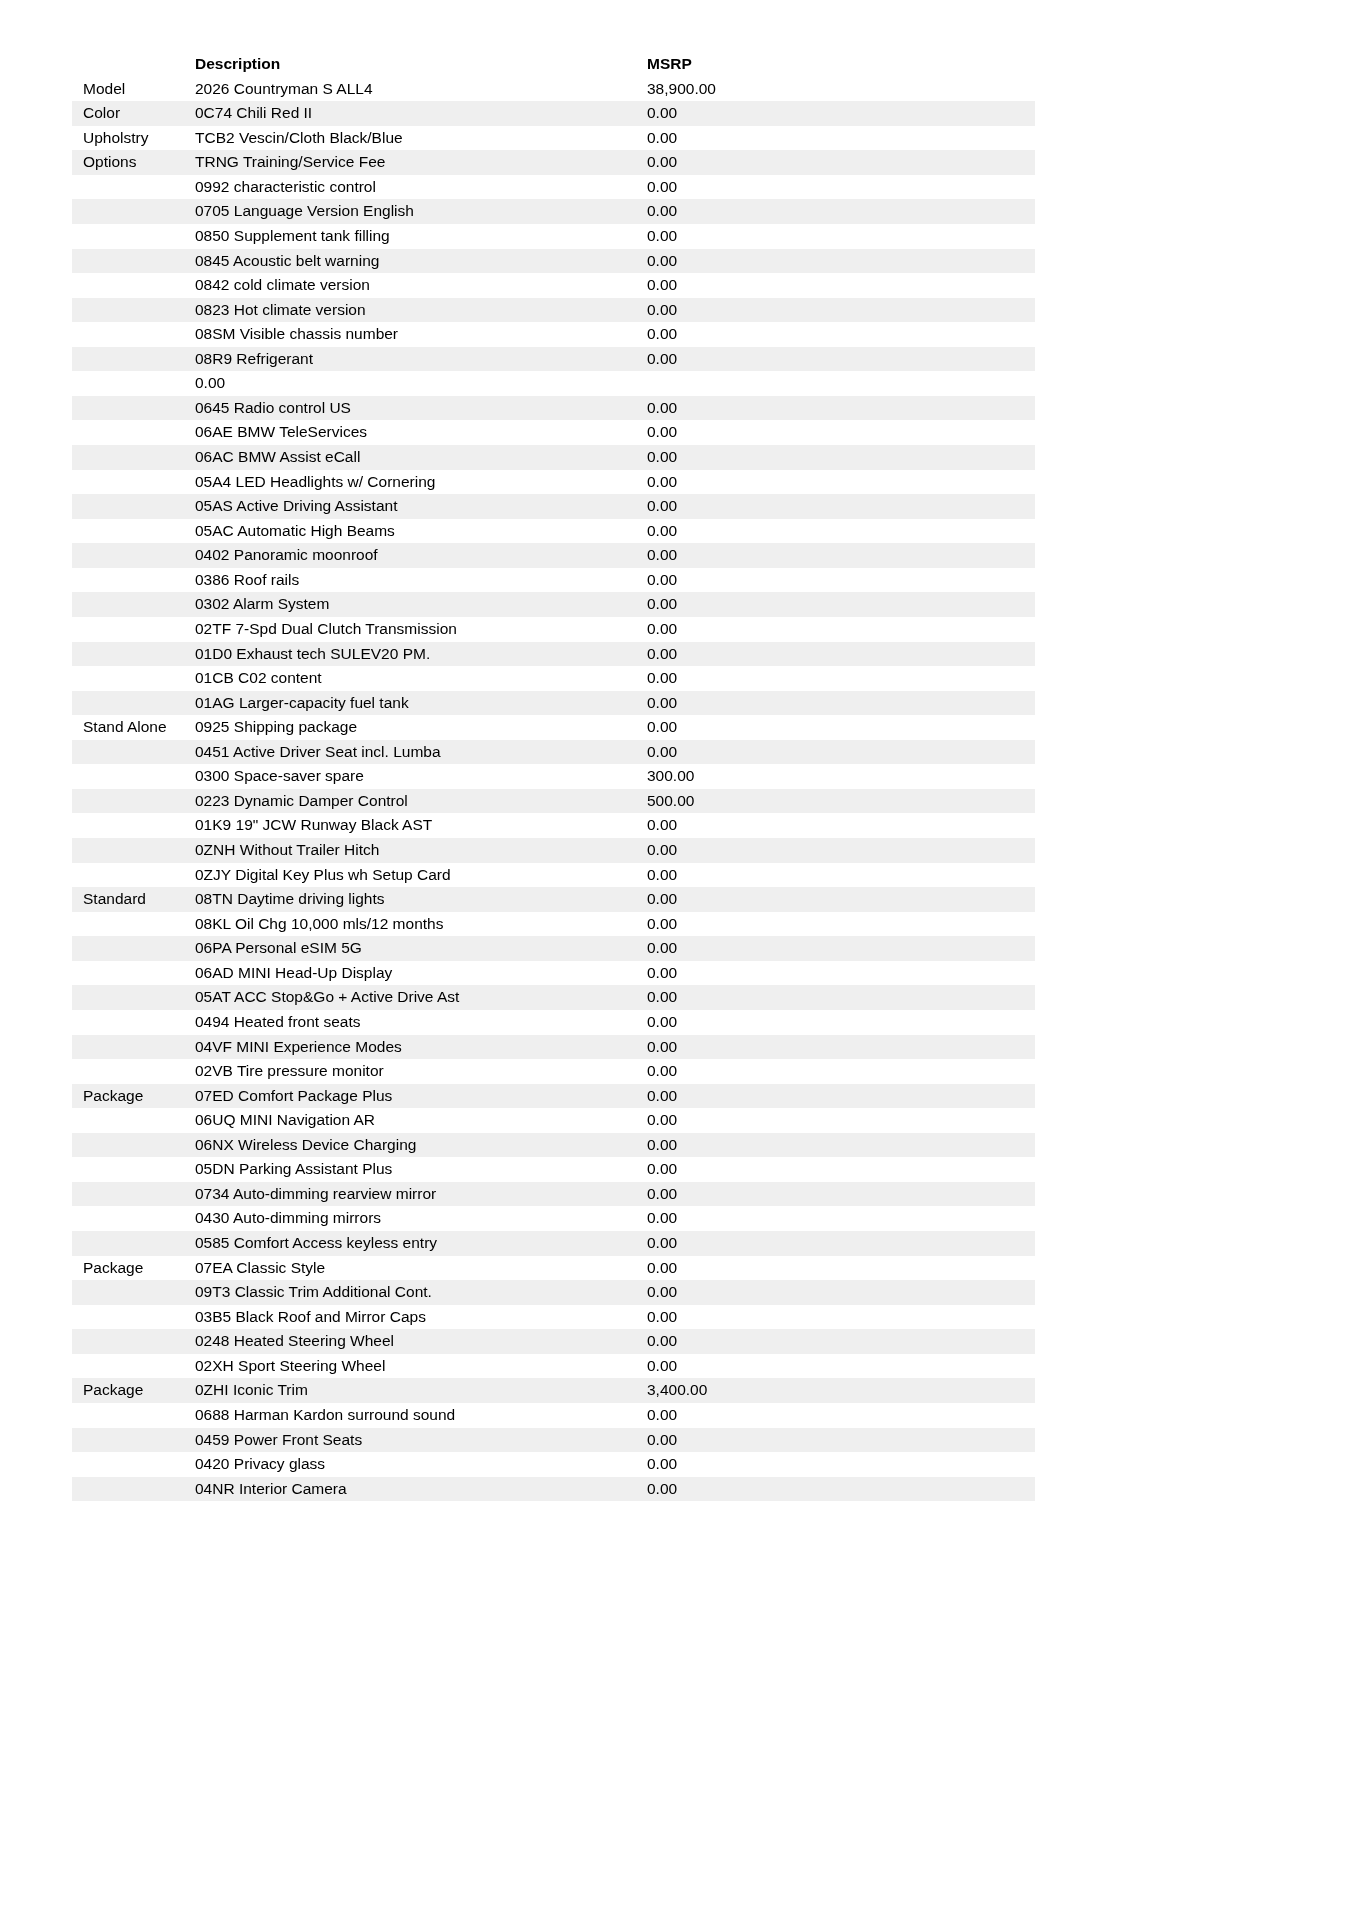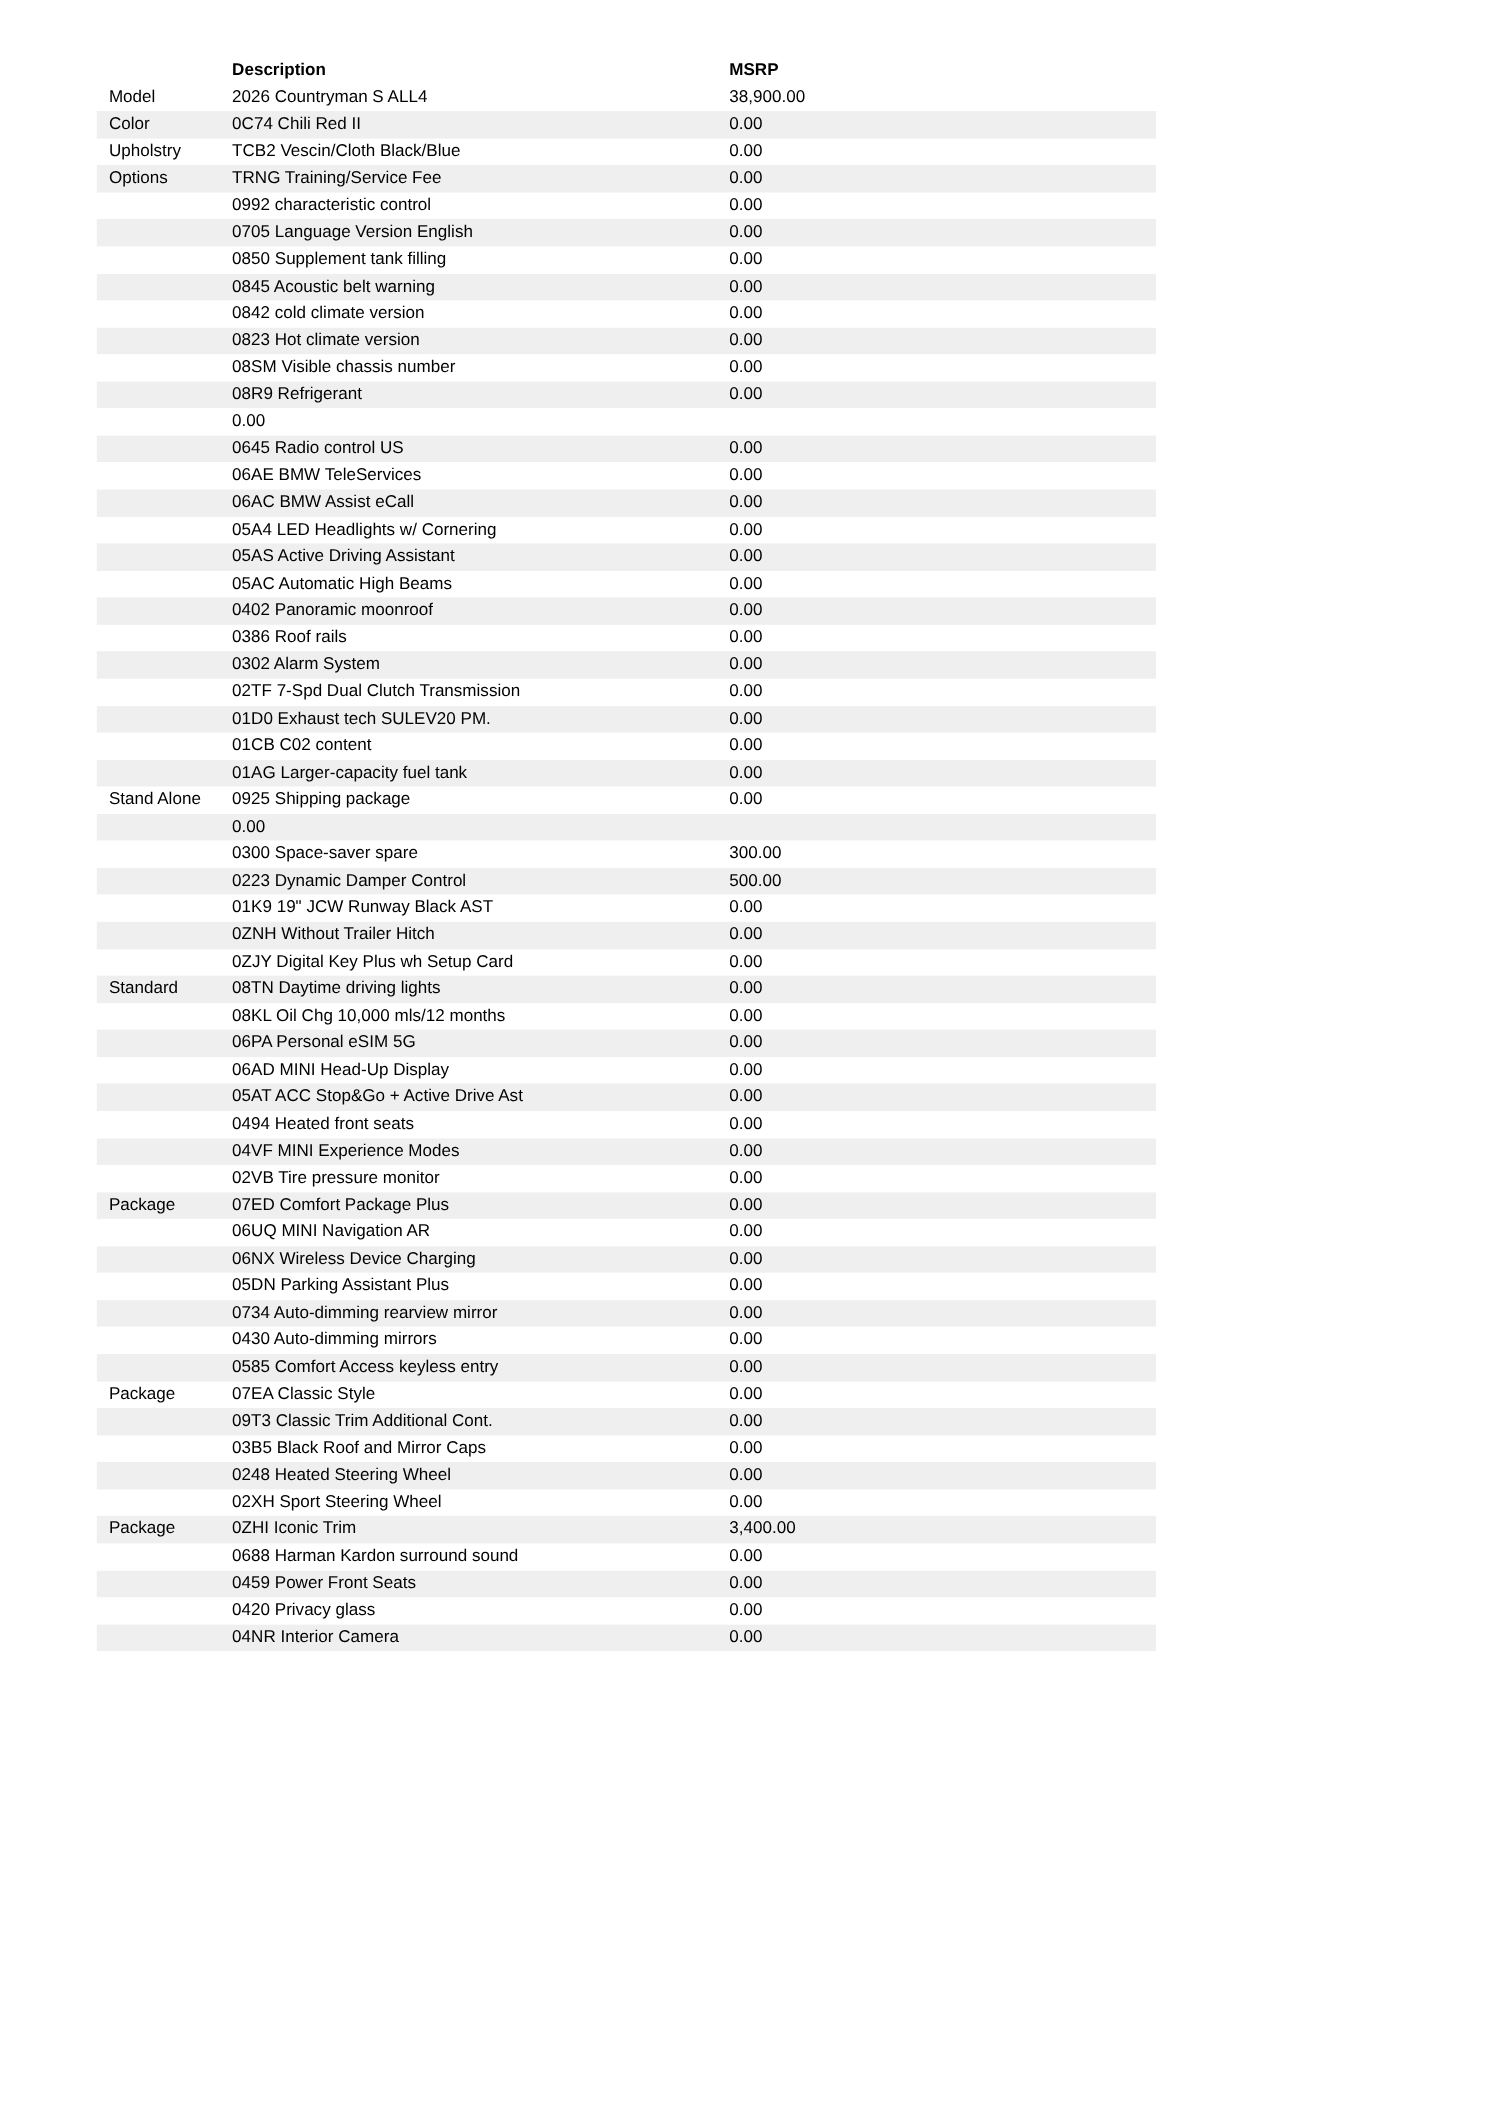--- a/index.html
+++ b/index.html
@@ -12,21 +12,21 @@
   .page {
     position: relative;
     width: 1357px;
     height: 1920px;
     background: #ffffff;
     overflow: hidden;
   }
   .options-table {
     position: absolute;
     top: 52px;
-    left: 88px;
+    left: 72px;
     width: 963px;
   }
   .row {
     display: flex;
     align-items: center;
     height: 24.57px;
     line-height: 24.57px;
     font-size: 15.5px;
     white-space: nowrap;
   }
@@ -220,20 +220,21 @@
           <div class="cell-spacer"></div>
         </div>
         <div class="row">
           <div class="cell-cat">Stand Alone</div>
           <div class="cell-desc">0925 Shipping package</div>
           <div class="cell-msrp">0.00</div>
           <div class="cell-spacer"></div>
         </div>
         <div class="row alt">
           <div class="cell-cat"></div>
+          <div class="cell-desc">0451 Active Driver Seat incl. Lumba</div>
           <div class="cell-msrp">0.00</div>
           <div class="cell-spacer"></div>
         </div>
         <div class="row">
           <div class="cell-cat"></div>
           <div class="cell-desc">0300 Space-saver spare</div>
           <div class="cell-msrp">300.00</div>
           <div class="cell-spacer"></div>
         </div>
         <div class="row alt">

